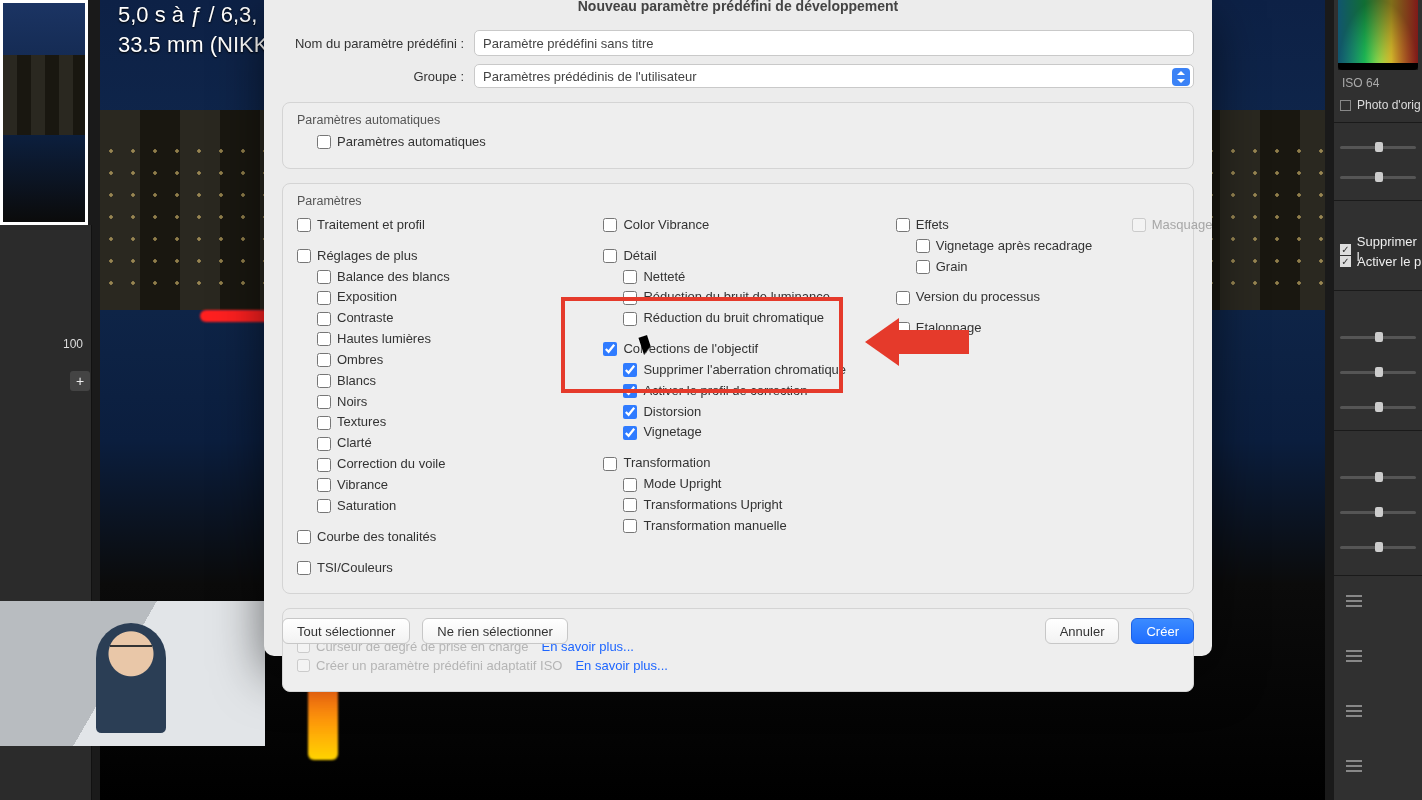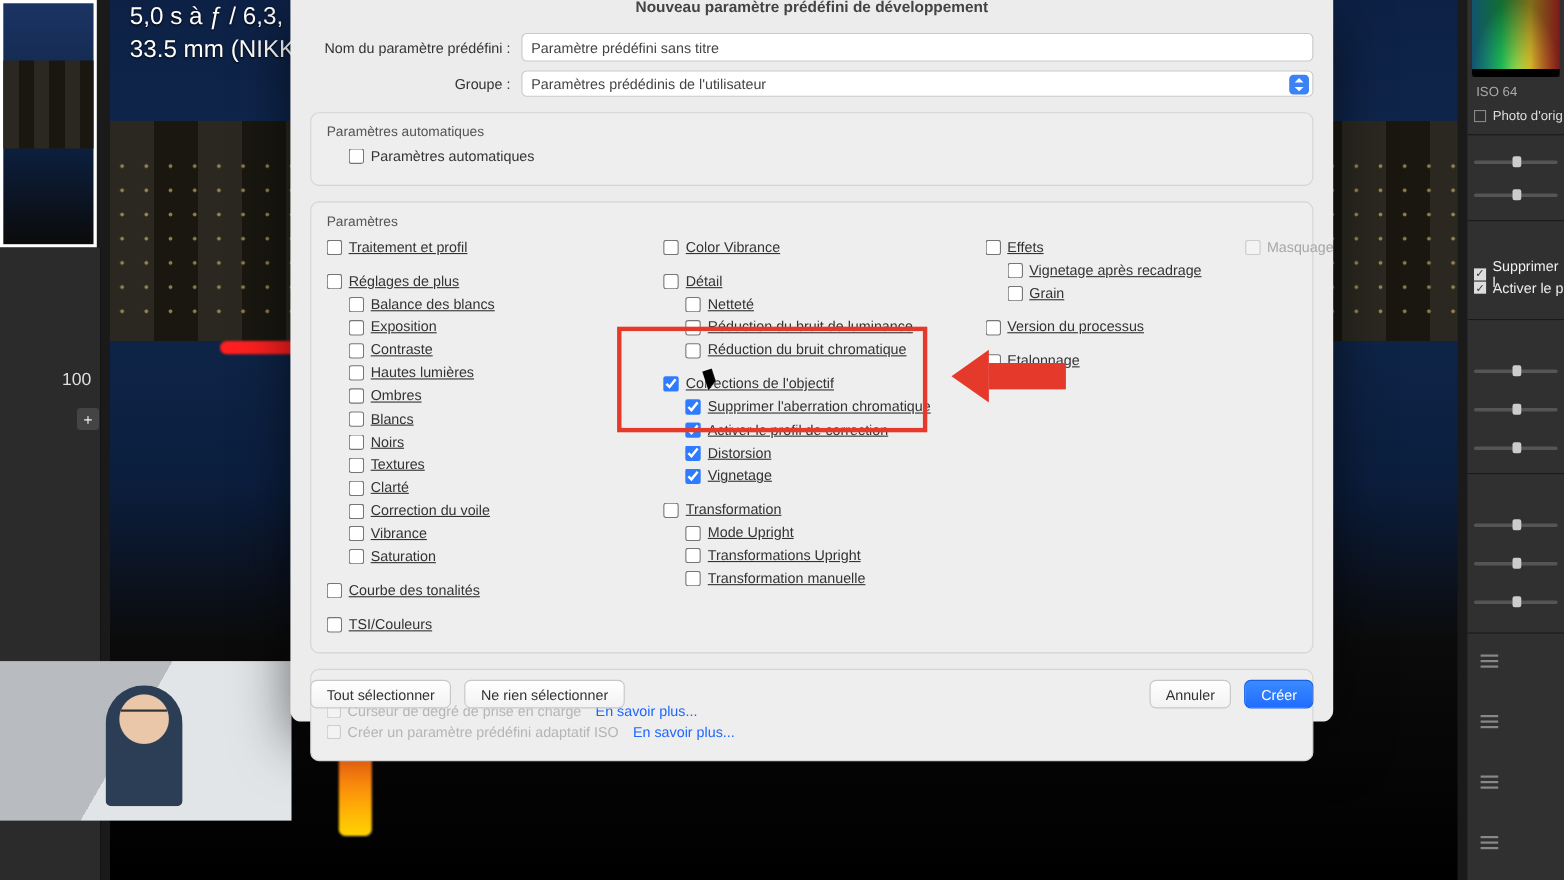--- a/index.html
+++ b/index.html
@@ -11,21 +11,21 @@
   .photo-preview-big { position: absolute; left: 100px; top:0; width: 1225px; height: 800px; background: linear-gradient(#0d2146 0%, #10284d 28%, #0b1e3e 55%, #0b0b0b 73%, #000 100%); }
   .buildings { position:absolute; top:110px; left:0; right:0; height:200px; background: repeating-linear-gradient(90deg,#2a2820 0 40px,#191710 40px 80px);}
   .lights  { position:absolute; top:140px; left:0; right:0; height:160px; background-image: radial-gradient(#f2d27a 1.5px, transparent 2px); background-size: 22px 22px; opacity:.55;}
   .redpaint1 { position:absolute; left:100px; top:310px; width:110px; height:12px; background:#ff2020; border-radius:6px; filter:blur(1px);}
   .redpaint2 { position:absolute; left:208px; top:640px; width:30px; height:120px; background:linear-gradient(#ff2020,#ffd400); border-radius:6px; filter:blur(.8px);}
   .photo-preview-small { position:absolute; left:0; top:0; width:88px; height:225px; background: linear-gradient(#1b3463,#0c1f3e 60%,#0b0b0b); border:3px solid #fff;}
   .small-buildings {position:absolute;top:52px;left:0;right:0;height:80px;background:repeating-linear-gradient(90deg,#2a2820 0 14px,#191710 14px 28px);}
   .meta-text { position:absolute; left:118px; top:0; color:#fff; font-size:22px; line-height:1.35; text-shadow:0 1px 2px #000;}
 
   .left-strip { position:absolute; left:0; top:225px; bottom:0; width:92px; background:#2b2b2b; border-right:1px solid #111;}
-  .left-strip .num { position:absolute; right:8px; top:112px; color:#ddd; font-size:16px;text-align:center;}
+  .left-strip .num { position:absolute; right:8px; top:112px; color:#ddd; font-size:12px;text-align:center;}
   .left-strip .plus { position:absolute; left:70px; top:146px; width:20px; height:20px; background:#444; border-radius:3px; color:#eee; text-align:center; line-height:20px; font-size:14px;}
   .webcam { position:absolute; left:0; bottom:54px; width:265px; height:145px; background:linear-gradient(120deg,#b8bcc0 0 45%,#e2e5e8 45% 100%);}
   .webcam .person{position:absolute;left:96px;top:22px;width:70px;height:110px;background:radial-gradient(circle at 50% 28%,#e9c7a8 0 22px,transparent 23px),linear-gradient(#2b3e55,#2b3e55);border-radius:40px 40px 6px 6px;}
   .webcam .glasses{position:absolute;left:110px;top:44px;width:42px;height:10px;border-top:2px solid #333;}
 
   .right-panel { position:absolute; right:0; top:0; width:88px; height:800px; background:#303030; color:#ccc; font-size:12px;}
   .histogram { position:absolute; right:4px; top:0; width:80px; height:70px; background:linear-gradient(to top,#000,#000 10%,transparent 10%), linear-gradient(90deg,#2ad,#2d6,#fd3,#f33); border-radius:0 0 4px 4px;}
   .histogram::after{content:"";position:absolute;inset:0;background:radial-gradient(ellipse at 50% 100%,rgba(0,0,0,0) 0%,rgba(0,0,0,.5) 70%);}
   .iso-label { position:absolute; top:76px; left:8px; color:#aaa; font-size:12px;}
   .orig-row { position:absolute; top:98px; left:6px; display:flex; align-items:center; gap:6px; color:#ddd; font-size:12px;}
@@ -54,21 +54,21 @@
   .select-wrap .chev::after{content:"";position:absolute;left:5px;bottom:3px;border-left:4px solid transparent;border-right:4px solid transparent;border-top:4px solid #fff;}
 
   .panel { border:1px solid #d4d4d4; border-radius:8px; padding:10px 14px 14px; margin-top:14px; background:#eee;}
   .panel > .panel-title { font-size:12.5px; color:#555; position:absolute; transform:translateY(-20px); background:#ececec; padding:0 2px; }
   .panel.section { position:relative; }
   .panel.section .panel-title{position:static;transform:none;background:none;padding:0;margin-bottom:6px;}
 
   .check-row{display:flex;align-items:center;gap:6px;margin:2px 0;line-height:1.45;}
   .check-row input[type=checkbox]{width:14px;height:14px;accent-color:#2f7bff;}
   .indent-1{padding-left:20px;}
-  .cols{display:flex;gap:9px;text-decoration:underline;}
+  .cols{display:flex;gap:9px;}
   .col{flex:1;min-width:0;}
   .col.c1{flex:1.05}
   .col.c3{position:relative;}
   .disabled-text{color:#a7a7a7;}
 
   .red-box{position:absolute;border:4px solid #e53a2b;pointer-events:none;}
   .red-arrow{position:absolute;display:flex;align-items:center;}
   .red-arrow .shaft{width:70px;height:24px;background:#e53a2b;}
   .red-arrow .head{width:0;height:0;border-top:24px solid transparent;border-bottom:24px solid transparent;border-right:34px solid #e53a2b;}
 

